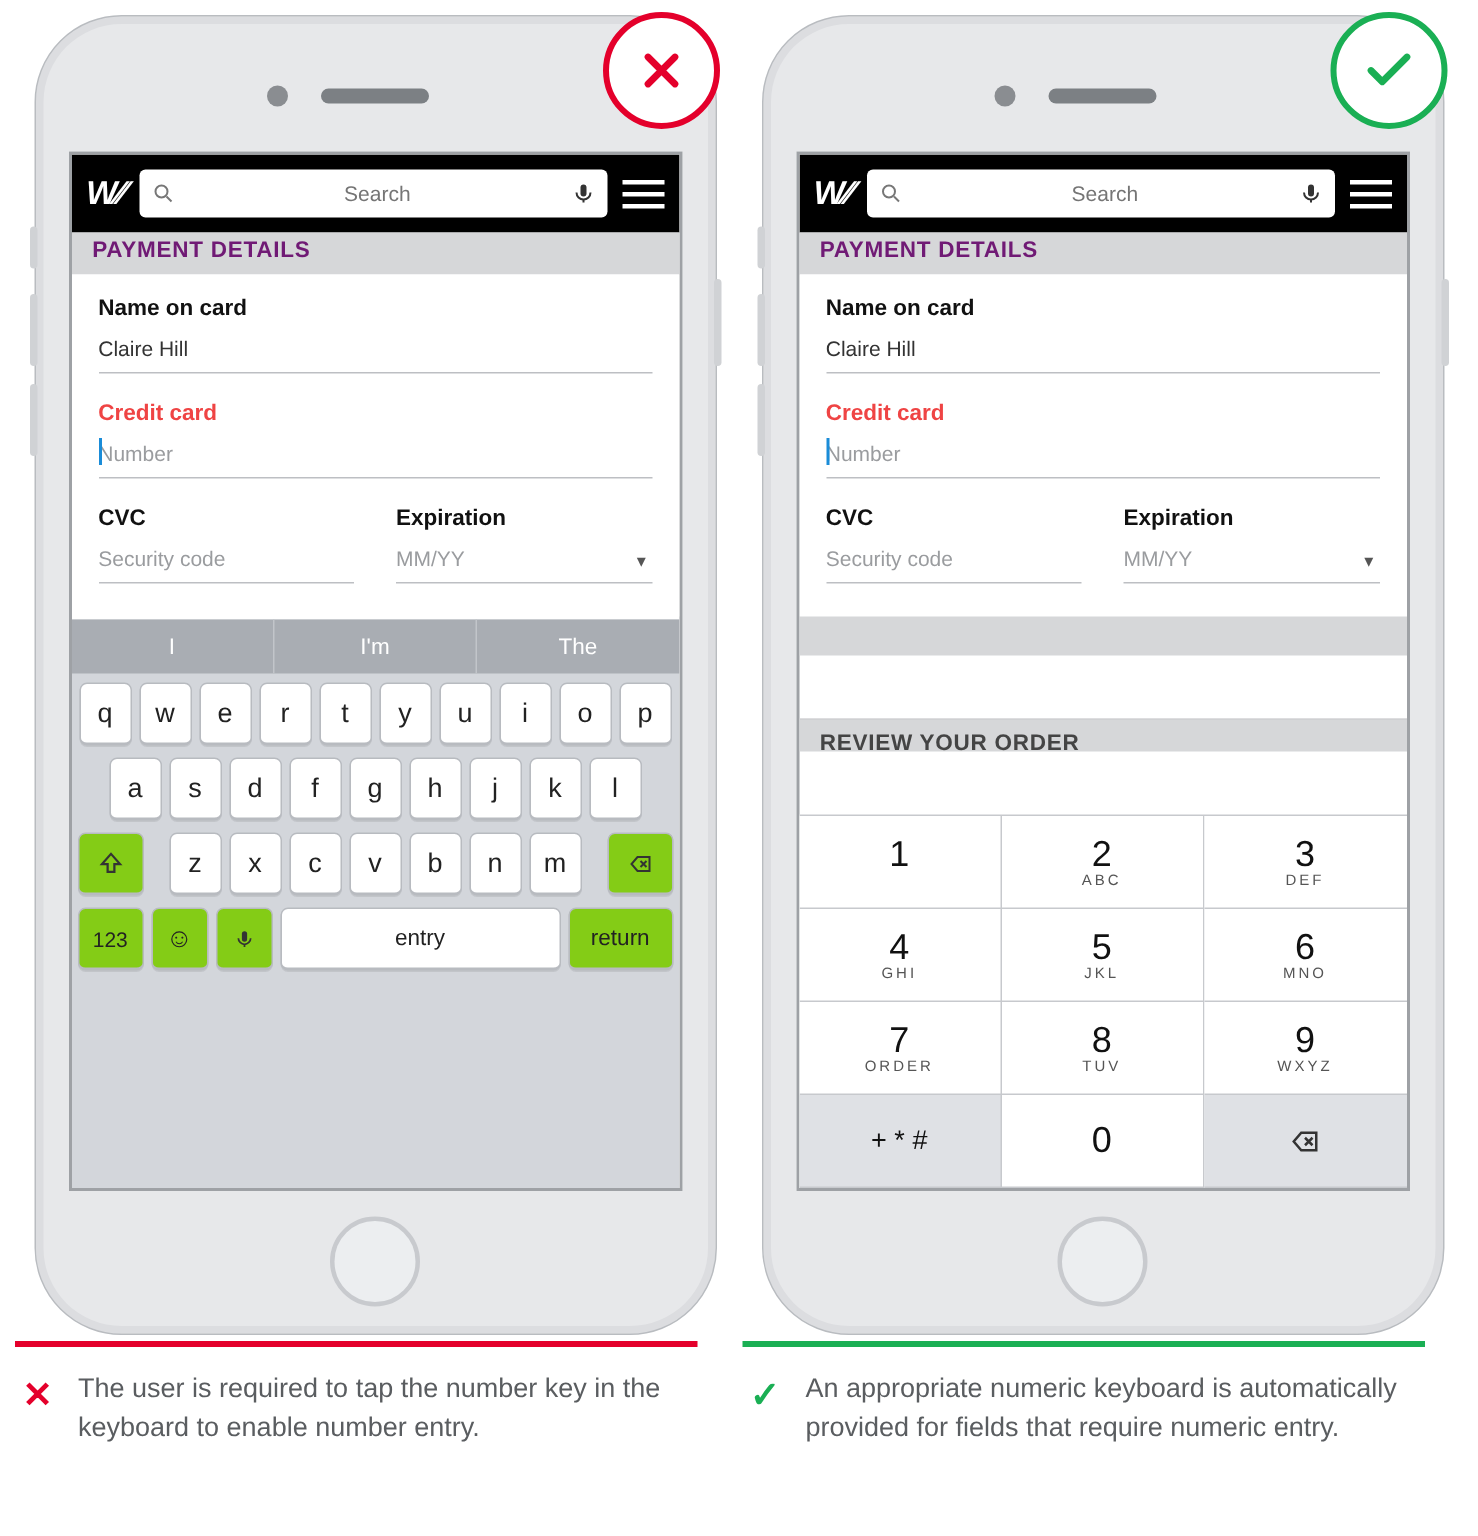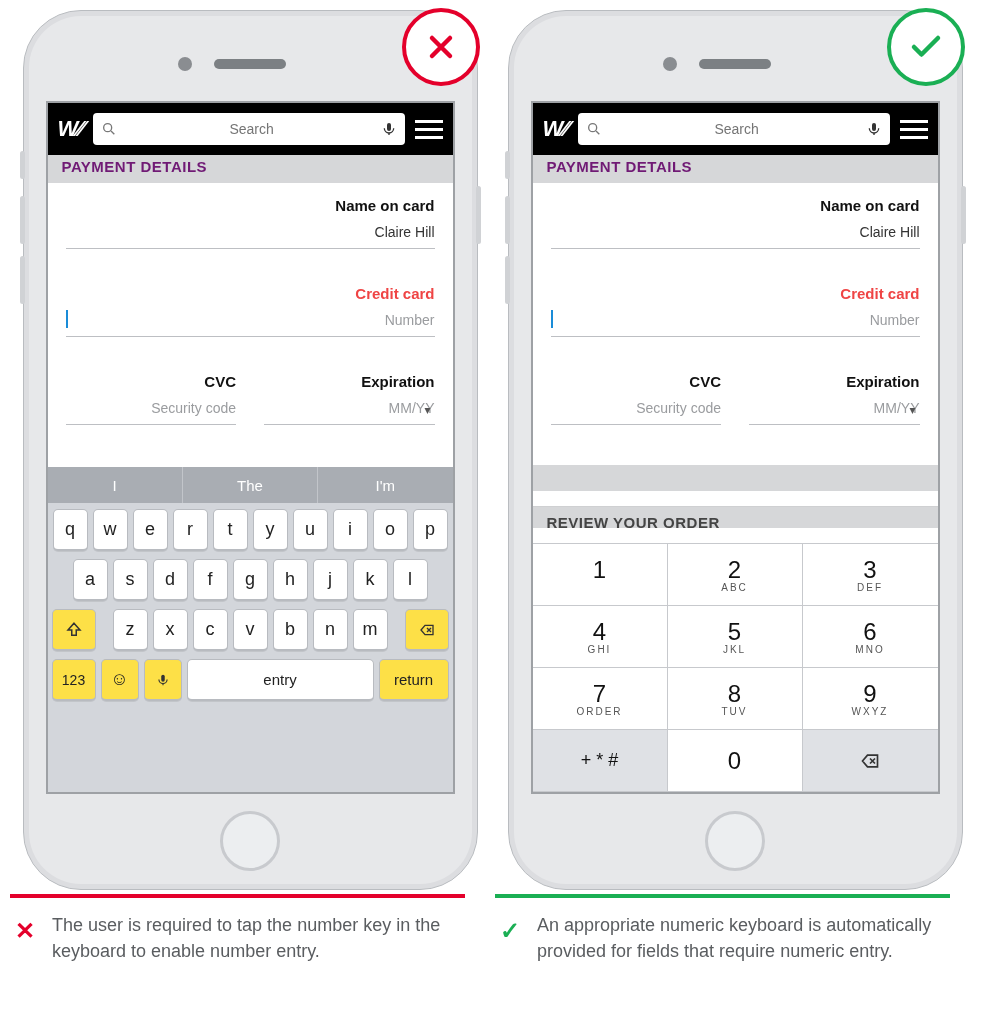--- a/index.html
+++ b/index.html
@@ -103,21 +103,21 @@
     padding-top: 10px;
     color:#444;
     height:22px;
     border-top:1px solid #cfd0d2;
   }
 
   .form {
     padding: 14px 18px 4px;
     background:#fff;
   }
-  .field { margin-bottom: 36px; text-align: right; }
+  .field { margin-bottom: 18px; }
   .field.half-row { display:flex; gap:28px; }
   .field.half-row > div { flex:1; position:relative; }
   .label { font-weight:700; font-size:15px; color:#111; margin-bottom:6px; }
   .label.accent { color:#ef4444; }
   .value, .placeholder {
     font-size:14px; padding: 4px 0 8px;
     border-bottom:1px solid #bdbfc3;
   }
   .value { color:#333; }
   .placeholder { color:#9a9c9f; position:relative; }
@@ -147,21 +147,21 @@
   }
   .sugg div:last-child{ border-right:none; }
   .krow{ display:flex; gap:5px; justify-content:center; margin-bottom:8px; }
   .key{
     background:#fff; border:1px solid #b8bbc0; border-bottom-width:2px;
     border-radius:5px; height:42px;
     display:flex; align-items:center; justify-content:center;
     font-size:18px; color:#222; flex:1; max-width:35px;
     box-shadow: 0 1px 0 rgba(0,0,0,.08);
   }
-  .key.dark{ background:#fde047; }
+  .key.dark{ background:#84cc16; }
   .kbot{ display:flex; gap:5px; }
   .kbot .key{ max-width:none; }
   .k123{ flex:0 0 44px; font-size:14px;}
   .kemj{ flex:0 0 38px;}
   .kmic{ flex:0 0 38px;}
   .ksp { flex:1; font-size:15px;}
   .kret{ flex:0 0 70px; font-size:15px;}
 
   
   .numpad {
@@ -272,22 +272,22 @@
               <div class="label">Expiration</div>
               <div class="placeholder">MM/YY</div>
               <span class="chev">▾</span>
             </div>
           </div>
         </div>
 
         <div class="kbd">
           <div class="sugg">
             <div>I</div>
+            <div>I'm</div>
             <div>The</div>
-            <div>I'm</div>
           </div>
           <div class="krow" id="kr1">
               <div class="key">q</div>
               <div class="key">w</div>
               <div class="key">e</div>
               <div class="key">r</div>
               <div class="key">t</div>
               <div class="key">y</div>
               <div class="key">u</div>
               <div class="key">i</div>

